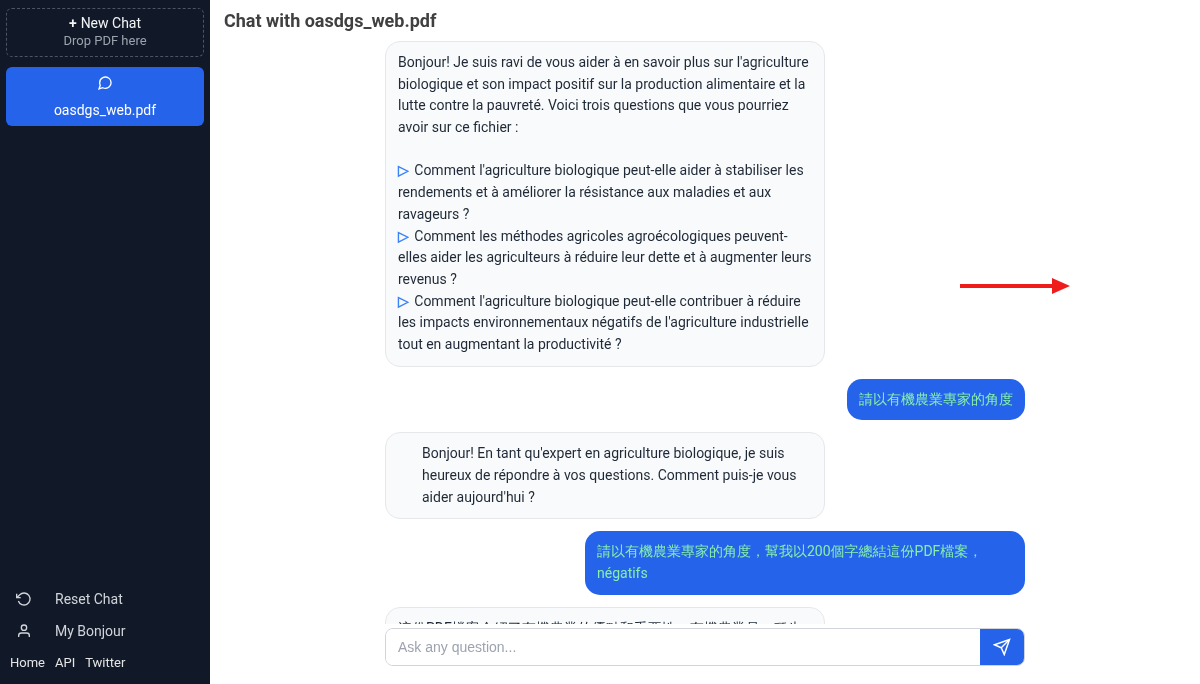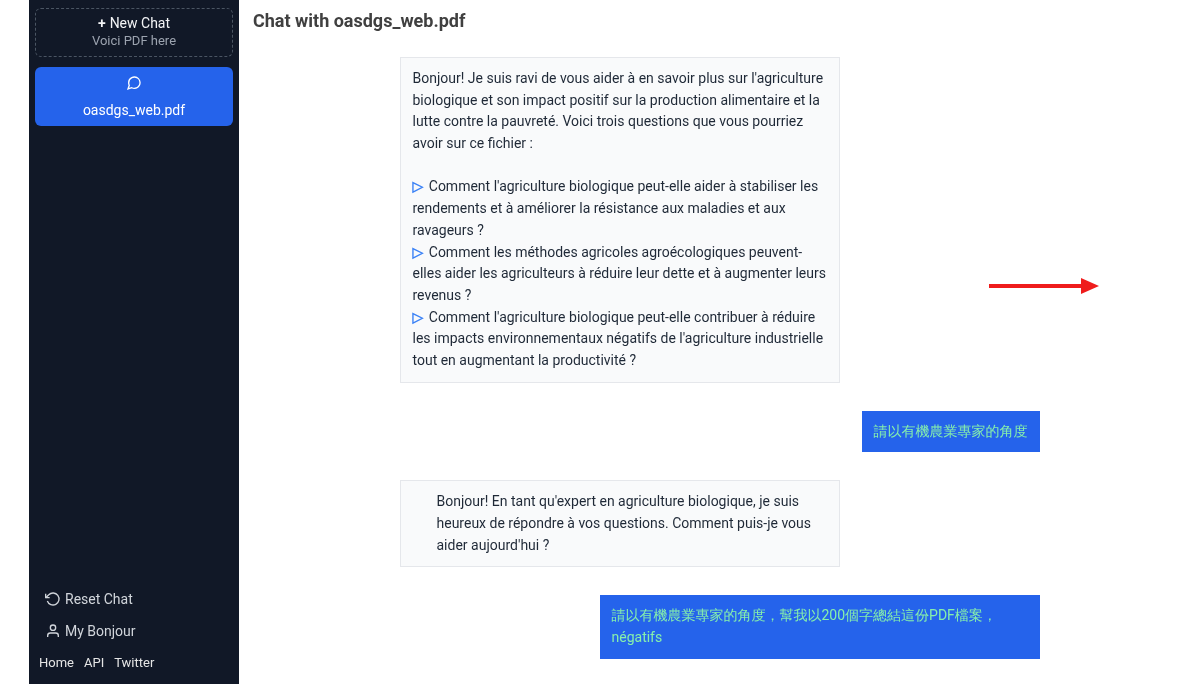--- a/index.html
+++ b/index.html
@@ -6,21 +6,20 @@
 html, body { height: 100%; font-family: -apple-system, BlinkMacSystemFont, "Segoe UI", Roboto, sans-serif; }
 body { display: flex; background: #fff; }
 
 .sidebar {
   width: 210px;
   background: #111827;
   color: #e5e7eb;
   display: flex;
   flex-direction: column;
   padding: 8px 6px 0 6px;
-  margin-left: 29px;
 }
 .new-chat {
   border: 1px dashed #4b5563;
   border-radius: 6px;
   text-align: center;
   padding: 6px 4px 8px 4px;
   margin-bottom: 10px;
   cursor: pointer;
 }
 .new-chat .row1 { font-size: 14px; color: #f3f4f6; }
@@ -39,21 +38,21 @@
   cursor: pointer;
   flex-direction: column;
 }
 .doc-item svg { width: 16px; height: 16px; flex-shrink:0; }
 
 .spacer { flex: 1; }
 
 .side-link {
   display: flex;
   align-items: flex-start;
-  gap: 4px;
+  gap: 23px;
   font-size: 14px;
   color: #d1d5db;
   padding: 8px 10px;
   cursor: pointer;
 }
 .side-link svg { width:16px; height:16px; stroke:#d1d5db; }
 
 .footer-links {
   display:flex;
   gap:10px;
@@ -82,25 +81,24 @@
   padding: 4px 0 10px 0;
 }
 .chat-inner {
   width: 640px;
   margin: 0 auto;
   display:flex;
   flex-direction:column;
   gap:12px;
 }
 .msg {
-  border-radius: 0;
+  border-radius: 15px;
   padding: 10px 12px;
   font-size: 14px;
   line-height: 1.55;
-  margin-top: 16px;
 }
 .assistant {
   background:#f9fafb;
   border:1px solid #e5e7eb;
   color:#1f2937;
   align-self:flex-start;
   max-width: 440px;
 }
 .assistant.wide { max-width: 440px; }
 .user {
@@ -150,21 +148,21 @@
   cursor:pointer;
 }
 .composer button svg { width:18px; height:18px; stroke:#fff; fill:none; }
 </style>
 </head>
 <body>
 
 <div class="sidebar">
   <div class="new-chat">
     <div class="row1"><span class="plus">+</span><span>New Chat</span></div>
-    <div class="row2">Voici PDF here</div>
+    <div class="row2">Drop PDF here</div>
   </div>
 
   <div class="doc-item">
     <span>
       <svg viewBox="0 0 24 24" fill="none" stroke="#fff" stroke-width="2">
           <path d="M21 11.5a8.38 8.38 0 0 1-.9 3.8 8.5 8.5 0 0 1-7.6 4.7 8.38 8.38 0 0 1-3.8-.9L3 21l1.9-5.7a8.38 8.38 0 0 1-.9-3.8 8.5 8.5 0 0 1 4.7-7.6 8.38 8.38 0 0 1 3.8-.9h.5a8.48 8.48 0 0 1 8 8v.5z"></path>
         </svg>
     </span>
     <span>oasdgs_web.pdf</span>
   </div>
@@ -226,13 +224,24 @@
     </div>
   </div>
 
   <div class="arrow">
     <svg width="110" height="20">
       <line x1="0" y1="10" x2="92" y2="10" stroke="#ef1c1c" stroke-width="4"></line>
       <polygon points="92,2 110,10 92,18" fill="#ef1c1c"></polygon>
     </svg>
   </div>
 
+  <div class="composer-wrap">
+    <div class="composer">
+      <input type="text" placeholder="Ask any question..." style="">
+      <button>
+        <svg viewBox="0 0 24 24" stroke-width="2">
+            <line x1="22" y1="2" x2="11" y2="13"></line>
+            <polygon points="22 2 15 22 11 13 2 9 22 2"></polygon>
+          </svg>
+      </button>
+    </div>
+  </div>
 </div>
 
 </body></html>

